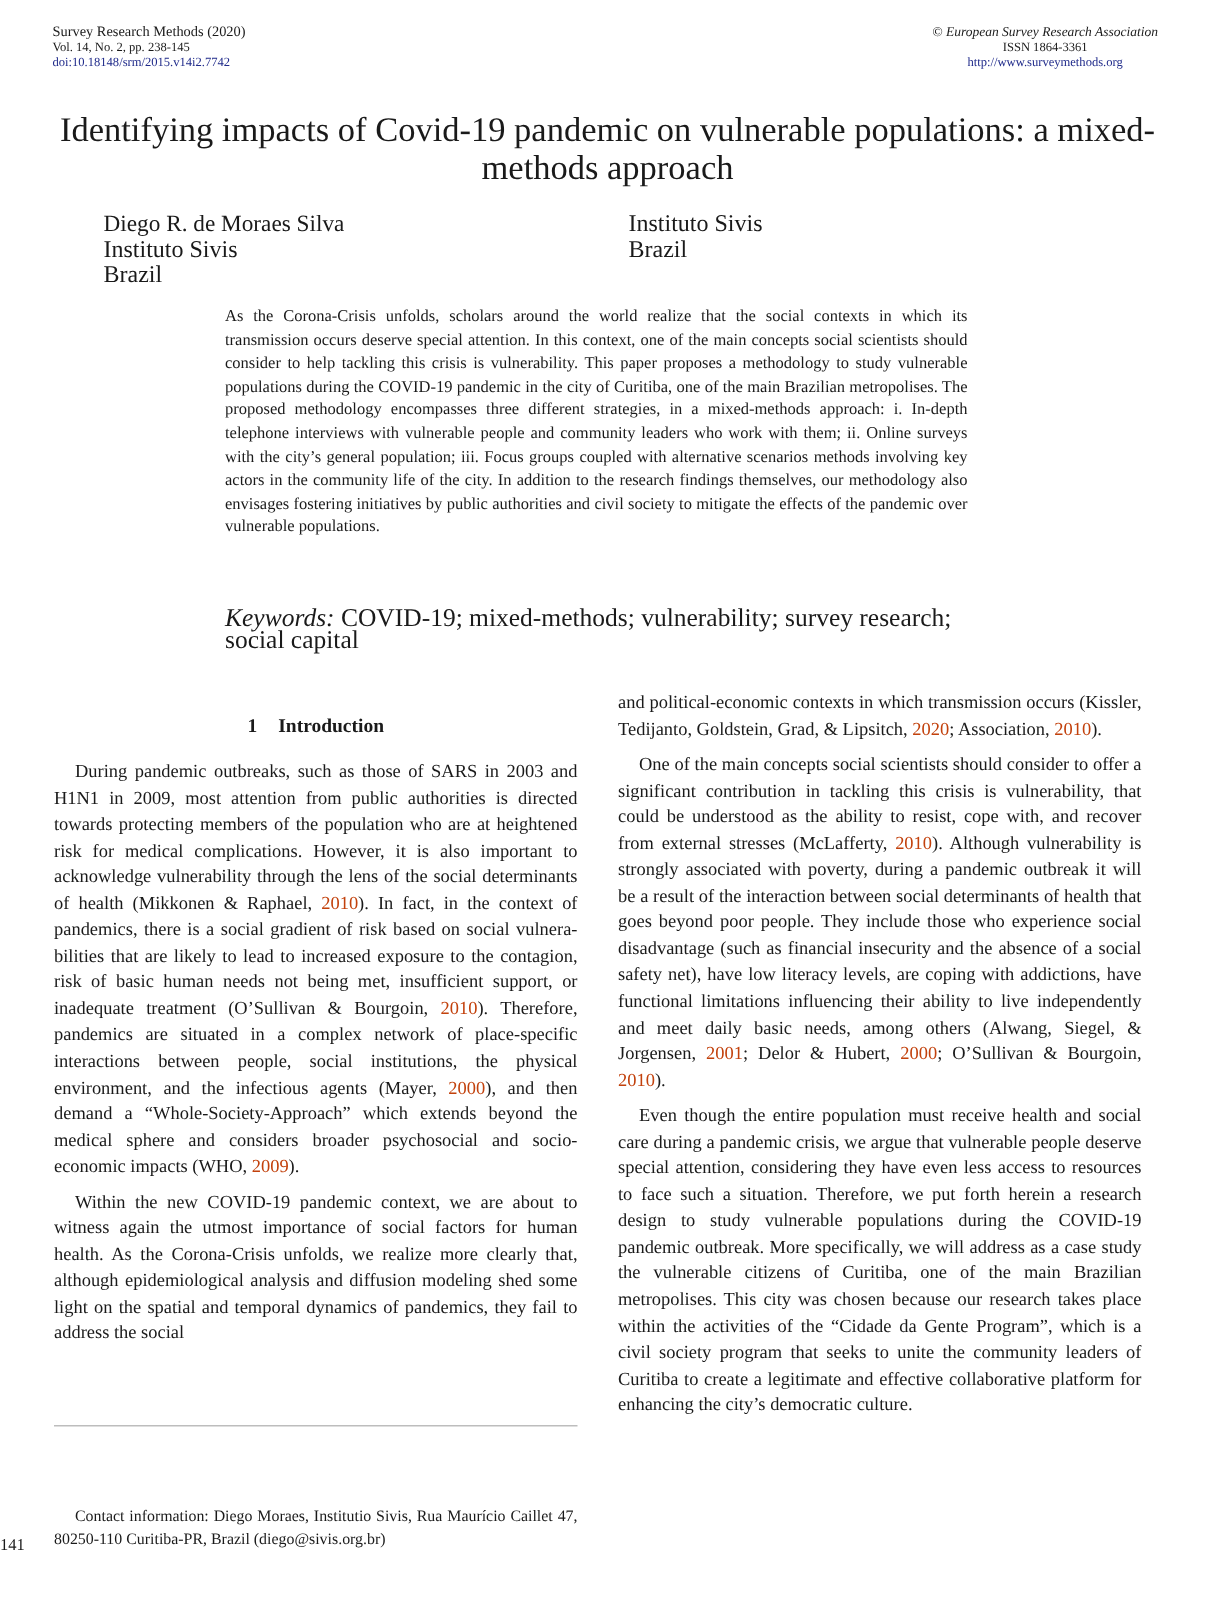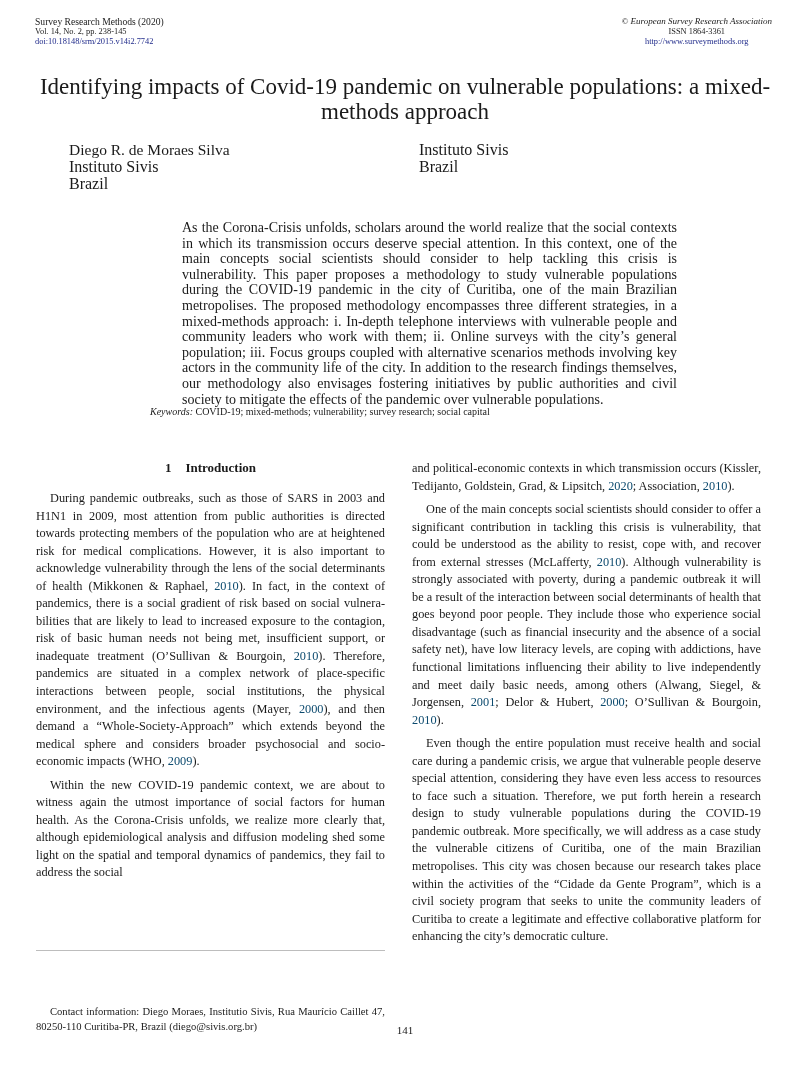--- a/index.html
+++ b/index.html
@@ -7,35 +7,35 @@
   .hdr-left { position:absolute; left:35px; top:16px; font-size:8.4px; line-height:10px; }
   .hdr-left .journal { font-size:9.6px; line-height:11px; }
   .hdr-right { position:absolute; right:38px; top:16px; font-size:8.4px; line-height:10px; text-align:center; }
   .hdr-right .assoc { font-style:italic; font-size:9px; line-height:11px; }
   .link { color:#1f2a8a; }
   .title { position:absolute; left:20px; width:770px; top:74px; text-align:center; font-size:23px; line-height:25px; }
   .author { position:absolute; top:141px; text-align:left; font-size:15.5px; line-height:17px; width:300px; }
   .author .aff { font-size:16px; line-height:17px; }
   .a1 { left:69px; }
   .a2 { left:419px; }
-  .abstract { position:absolute; left:150px; width:495px; top:220px; font-size:14px; line-height:15.6px; text-align:justify; hyphens:manual;margin-left:32px; }
-  .keywords { position:absolute; left:150px; width:495px; top:404px; font-size:10px; line-height:15px; }
+  .abstract { position:absolute; left:150px; width:495px; top:204px; font-size:11px; line-height:15.6px; text-align:justify; hyphens:manual; }
+  .keywords { position:absolute; left:150px; width:495px; top:404px; font-size:17px; line-height:15px; }
   .keywords em { font-style:italic; }
   .col { position:absolute; width:349px; font-size:12.3px; line-height:17.55px; text-align:justify; }
   .colL { left:36px; top:460px; }
   .colR { left:412px; top:460px; }
-  .sec { text-align:center; font-weight:bold; font-size:13px; line-height:16px; margin:0 0 14px 0; }
+  .sec { text-align:center; font-weight:bold; font-size:13px; line-height:16px; margin:16px 0 14px 0; }
   .sec .num { margin-right:14px; }
   .p { margin:0; text-indent:14px; }
   .p + .p { margin-top:6px; }
   .p.cont { text-indent:0; }
-  .cite { color:#0c4a6e; }
+  .cite { color:#c2410c; }
   .footrule { position:absolute; left:36px; width:349px; top:950px; border-top:1px solid #bdbdbd; }
   .footnote { position:absolute; left:36px; width:349px; top:962px; font-size:10.6px; line-height:15px; text-align:justify; text-indent:14px;margin-top:42px; }
-  .pagenum { position:absolute; left:0; width:810px; top:1024px; text-align:center; font-size:11px; }
+  .pagenum { position:absolute; left:0; width:810px; top:1024px; font-size:11px; }
 </style>
 </head>
 <body>
 
 <div class="hdr-left">
   <div class="journal">Survey Research Methods (2020)</div>
   <div>Vol. 14, No. 2, pp. 238-145</div>
   <div class="link">doi:10.18148/srm/2015.v14i2.7742</div>
 </div>
 

